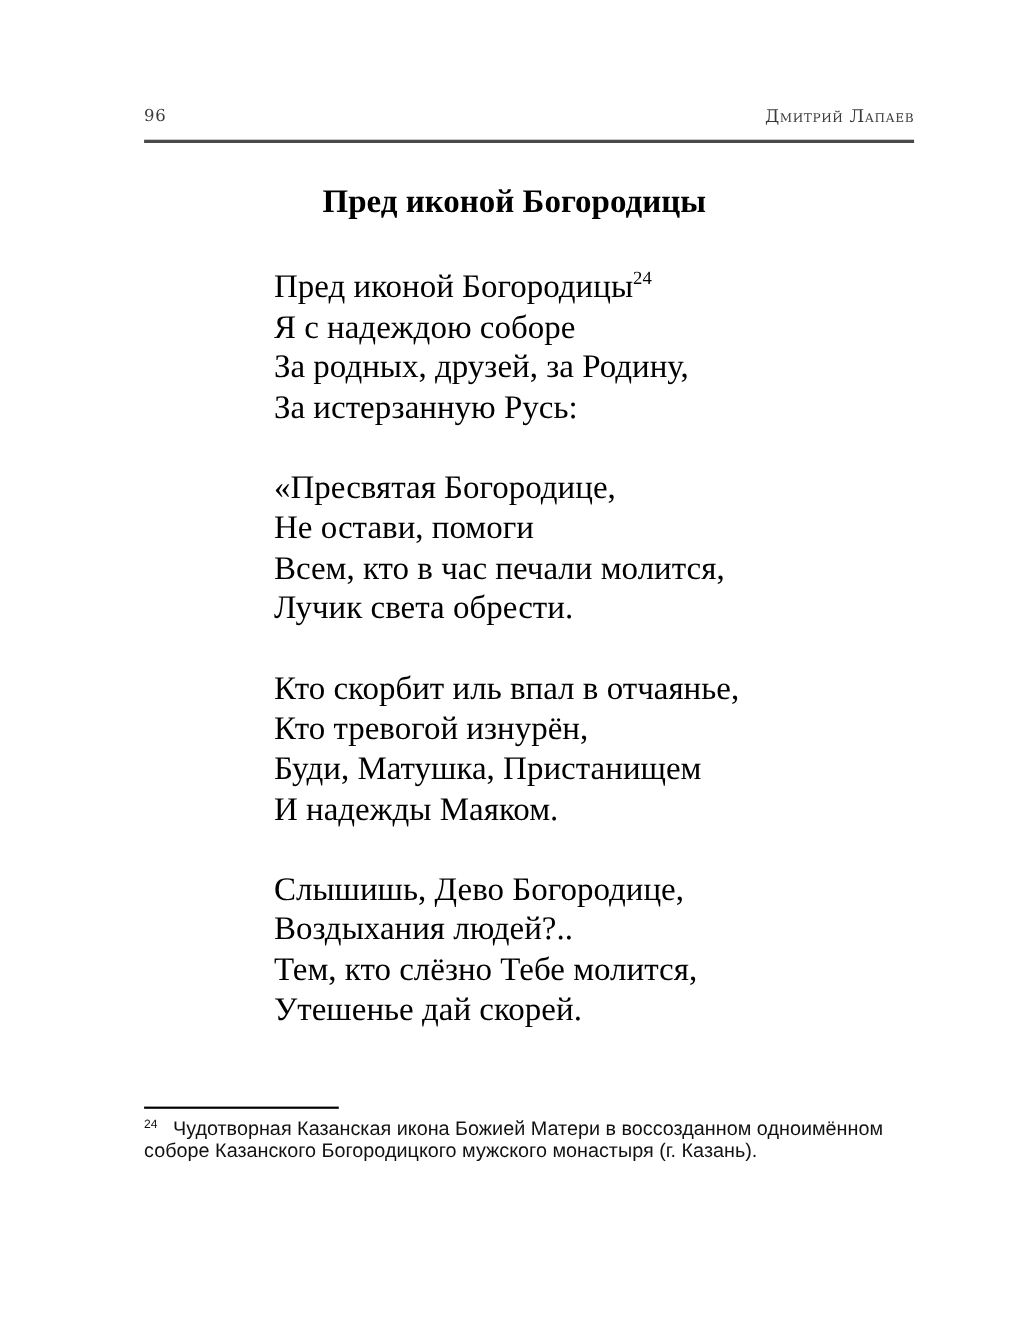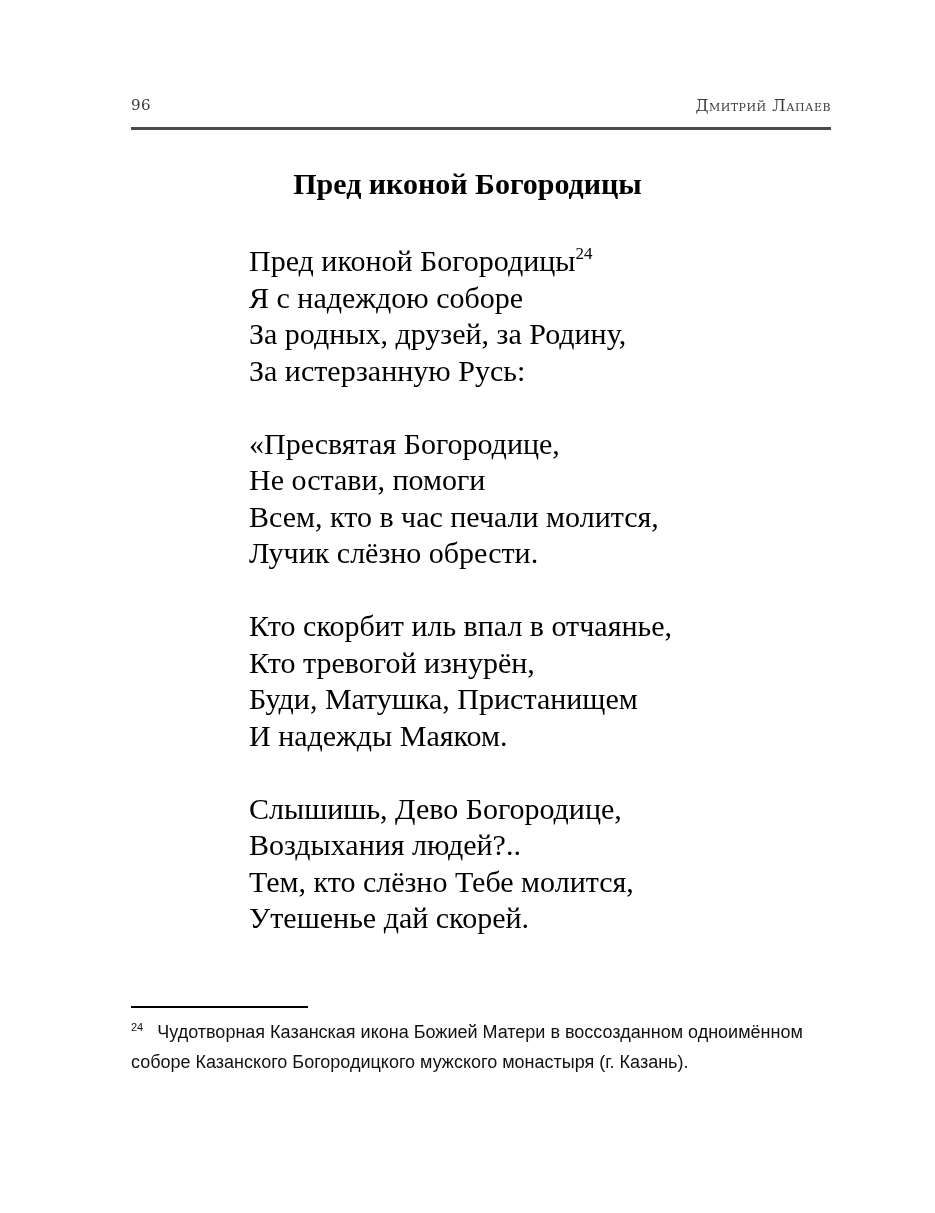--- a/index.html
+++ b/index.html
@@ -15,21 +15,21 @@
     position: absolute; left: 0; width: 935px; top: 167px; text-align: center;
     font-family: "Liberation Serif", serif; font-weight: bold; font-size: 30px;
   }
   .poem { position: absolute; left: 249px; top: 243px; font-family: "Liberation Serif", serif; font-size: 30px; line-height: 36.5px; }
   .stanza { margin-bottom: 36.5px; }
   .line { white-space: nowrap; }
   .line sup { font-size: 17px; vertical-align: 12px; line-height: 0; }
   .footnote-rule { position: absolute; left: 131px; top: 1006px; width: 177px; height: 2px; background: #000; }
   .footnote {
     position: absolute; left: 131px; top: 1012px; width: 700px;
-    font-family: "Liberation Sans", sans-serif; font-size: 18px; line-height: 30px; color: #111;
+    font-family: "Liberation Sans", sans-serif; font-size: 18px; line-height: 20px; color: #111;
   }
   .footnote .mark { font-size: 11px; vertical-align: 7px; margin-right: 14px; }
 </style>
 </head>
 <body>
 
 <div class="running-header">
   <span class="page-number">96</span>
   <span class="author-name">Дмитрий Лапаев</span>
 </div>
@@ -41,21 +41,21 @@
   <div class="stanza">
     <div class="line"><span>Пред иконой Богородицы</span><sup>24</sup></div>
     <div class="line">Я с надеждою соборе</div>
     <div class="line">За родных, друзей, за Родину,</div>
     <div class="line">За истерзанную Русь:</div>
   </div>
   <div class="stanza">
     <div class="line">«Пресвятая Богородице,</div>
     <div class="line">Не остави, помоги</div>
     <div class="line">Всем, кто в час печали молится,</div>
-    <div class="line">Лучик слёзно обрести.</div>
+    <div class="line">Лучик света обрести.</div>
   </div>
   <div class="stanza">
     <div class="line">Кто скорбит иль впал в отчаянье,</div>
     <div class="line">Кто тревогой изнурён,</div>
     <div class="line">Буди, Матушка, Пристанищем</div>
     <div class="line">И надежды Маяком.</div>
   </div>
   <div class="stanza">
     <div class="line">Слышишь, Дево Богородице,</div>
     <div class="line">Воздыхания людей?..</div>

